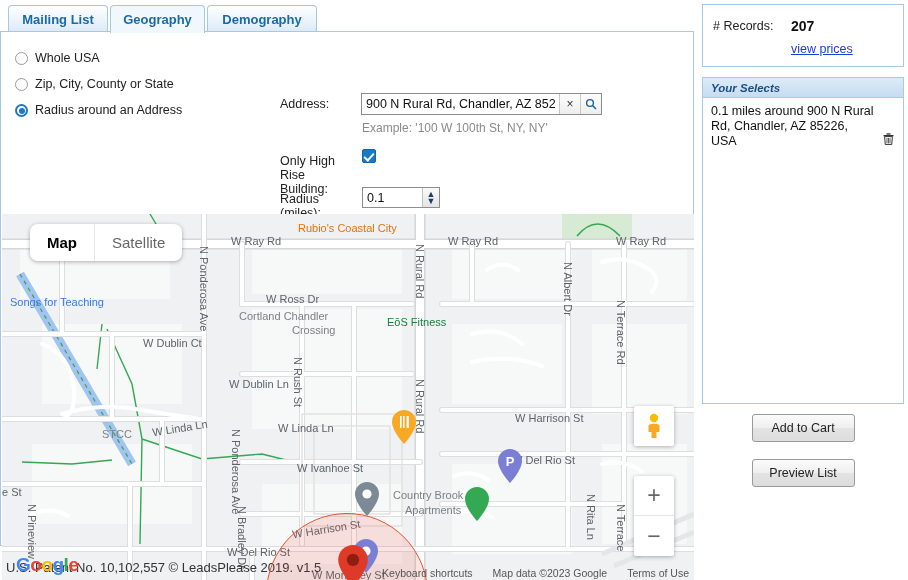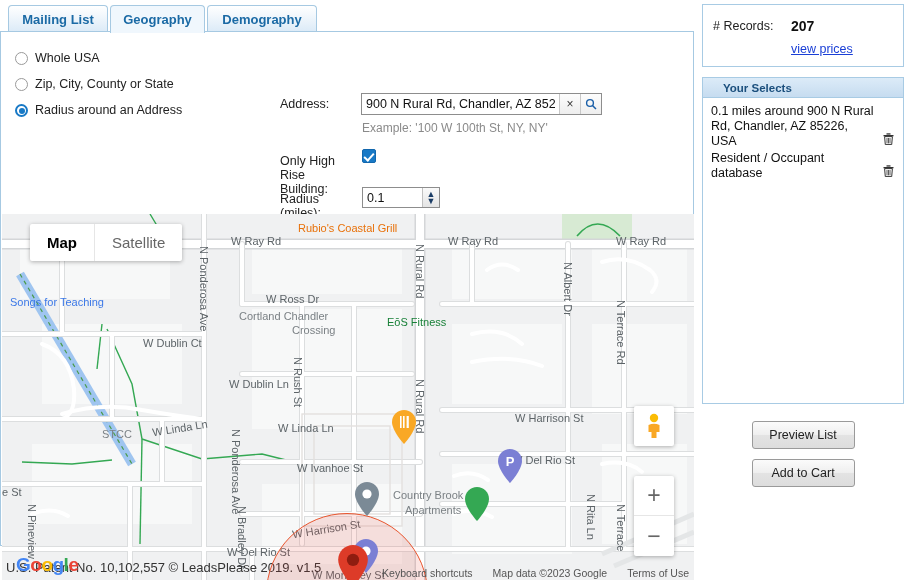--- a/index.html
+++ b/index.html
@@ -176,21 +176,21 @@
   .mlabel.blue { color: #3b78e7; }
   .mlabel.green { color: #188038; font-weight: normal; }
   .mlabel.orange { color: #e8710a; }
   .mlabel.grey { color: #7b8185; }
 
   #maptype {
     position: absolute; left: 28px; top: 10px;
     height: 37px; display: flex;
     background: #fff;
     box-shadow: 0 1px 4px rgba(0,0,0,.3);
-    border-radius: 2px;
+    border-radius: 8px;
     z-index: 40;
   }
   #maptype .mt {
     display: flex; align-items: center; justify-content: center;
     padding: 0 17px; font-size: 15px; color: #666;
     cursor: pointer;
   }
   #maptype .mt.sel { color: #000; font-weight: bold; }
   #maptype .mt + .mt { border-left: 1px solid #e6e6e6; }
 
@@ -263,25 +263,25 @@
     outline: none;
   }
   #view-prices {
     margin-left: 78px; margin-top: 3px;
     font-size: 12.5px; color: #1a3fd6;
     text-decoration: underline; cursor: pointer;
     display: inline-block;
   }
   #selects-card { margin-top: 10px; }
   #selects-header {
-    height: 20px; padding: 0 20px;
+    height: 20px; padding: 0 8px;
     display: flex; align-items: center;
     background: linear-gradient(to bottom,#dcebf8,#c6dcf0);
     border-bottom: 1px solid #a8cbe4;
-    font-size: 11.5px; font-weight: bold; color: #1b4f7d;
+    font-size: 11.5px; font-weight: bold; color: #1b4f7d; font-style: italic;
   }
   #selects-body { height: 305px; padding: 6px 8px 0 8px; background: #fff; }
   .select-item {
     display: flex; align-items: flex-start;
     font-size: 12.5px; color: #111;
     line-height: 15px; margin-bottom: 2px;
   }
   .select-item .txt { flex: 1 1 auto; }
   .select-item .trash {
     flex: 0 0 auto; width: 14px; margin-left: 4px;
@@ -485,21 +485,21 @@
           </g>
         </svg>
 
         <div id="radius-circle"></div>
 
         <div id="map-labels">
             <div class="mlabel" style="left: 4px; top: 26px; padding-left: 48px;">Ra</div>
             <div class="mlabel" style="left: 229px; top: 21px;">W Ray Rd</div>
             <div class="mlabel" style="left: 446px; top: 21px;">W Ray Rd</div>
             <div class="mlabel" style="left: 614px; top: 21px;">W Ray Rd</div>
-            <div class="mlabel orange" style="left: 296px; top: 8px;">Rubio's Coastal Grill</div>
+            <div class="mlabel orange" style="left: 296px; top: 8px;">Rubio's Coastal City</div>
             <div class="mlabel blue" style="left: 8px; top: 82px;">Songs for Teaching</div>
             <div class="mlabel" style="left: 264px; top: 79px;">W Ross Dr</div>
             <div class="mlabel grey" style="left: 237px; top: 96px;">Cortland Chandler</div>
             <div class="mlabel grey" style="left: 290px; top: 110px;">Crossing</div>
             <div class="mlabel green" style="left: 385px; top: 102px;">EōS Fitness</div>
             <div class="mlabel" style="left: 141px; top: 123px;">W Dublin Ct</div>
             <div class="mlabel" style="left: 227px; top: 164px;">W Dublin Ln</div>
             <div class="mlabel" style="left: 276px; top: 208px;">W Linda Ln</div>
             <div class="mlabel" style="left: 150px; top: 208px; transform: rotate(-9deg);">W Linda Ln</div>
             <div class="mlabel grey" style="left: 100px; top: 214px;">STCC</div>
@@ -615,38 +615,25 @@
             <svg width="11" height="12" viewBox="0 0 11 12">
               <rect x="0.5" y="2" width="10" height="1.3" fill="#333"></rect>
               <rect x="3.5" y="0.3" width="4" height="1.3" fill="#333"></rect>
               <path d="M1.6 3.6 L9.4 3.6 L8.7 11.6 L2.3 11.6 Z" fill="none" stroke="#333" stroke-width="1"></path>
               <line x1="4" y1="5" x2="4" y2="10.4" stroke="#333" stroke-width="0.8"></line>
               <line x1="5.5" y1="5" x2="5.5" y2="10.4" stroke="#333" stroke-width="0.8"></line>
               <line x1="7" y1="5" x2="7" y2="10.4" stroke="#333" stroke-width="0.8"></line>
             </svg>
           </span>
         </div>
-        <div class="select-item">
-          <span class="txt">Resident / Occupant database</span>
-          <span class="trash">
-            <svg width="11" height="12" viewBox="0 0 11 12">
-              <rect x="0.5" y="2" width="10" height="1.3" fill="#333"></rect>
-              <rect x="3.5" y="0.3" width="4" height="1.3" fill="#333"></rect>
-              <path d="M1.6 3.6 L9.4 3.6 L8.7 11.6 L2.3 11.6 Z" fill="none" stroke="#333" stroke-width="1"></path>
-              <line x1="4" y1="5" x2="4" y2="10.4" stroke="#333" stroke-width="0.8"></line>
-              <line x1="5.5" y1="5" x2="5.5" y2="10.4" stroke="#333" stroke-width="0.8"></line>
-              <line x1="7" y1="5" x2="7" y2="10.4" stroke="#333" stroke-width="0.8"></line>
-            </svg>
-          </span>
-        </div>
       </div>
     </div>
 
+    <div class="sb-btn" id="btn-cart">
+      <span>Add to Cart</span>
+    </div>
     <div class="sb-btn" id="btn-preview">
       <span>Preview List</span>
     </div>
-    <div class="sb-btn" id="btn-cart">
-      <span>Add to Cart</span>
-    </div>
   </div>
 
   <div id="footer">U.S. Patent No. 10,102,557 © LeadsPlease 2019. v1.5</div>
 </div>
 
 </body></html>

